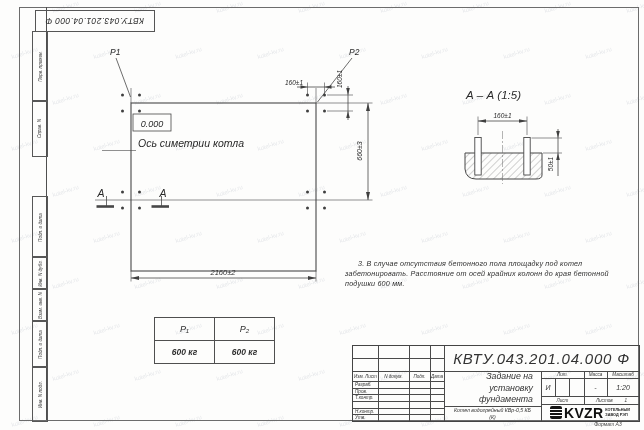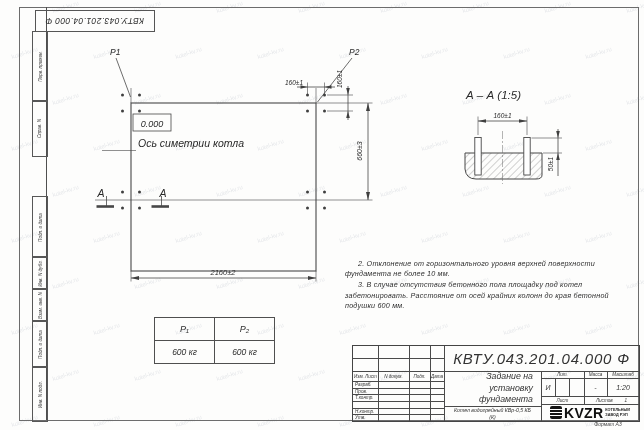--- a/index.html
+++ b/index.html
@@ -15,21 +15,21 @@
          display:flex;align-items:center;justify-content:center;}
   .stamp span{transform:rotate(180deg);font-style:italic;font-size:8.5px;letter-spacing:.4px;white-space:nowrap;}
   .vcell{left:32px;width:14px;border:1px solid #575757;z-index:3;display:flex;align-items:center;justify-content:center;overflow:hidden;}
   .vcell span{transform:rotate(-90deg);white-space:nowrap;font-size:4.6px;font-style:italic;color:#3a3a3a;}
   .notes{left:345px;top:259px;width:288px;z-index:3;font-style:italic;font-size:7.2px;line-height:1.42;letter-spacing:.2px;}
   .notes p{margin:0 0 1px 0;text-indent:13px;}
   .ltable{left:155px;top:317px;width:120px;height:46px;z-index:3;display:grid;
           grid-template-columns:60px 60px;grid-template-rows:23px 23px;}
   .ltable div{border:1px solid #4f4f4f;margin:0 0 -1px -1px;display:flex;align-items:center;justify-content:center;font-style:italic;}
   .ltable .hd{font-size:9px;}
-  .ltable .vl2{font-size:8.5px;}
+  .ltable .vl2{font-size:8.5px;font-weight:bold;}
   .tblock{left:352px;top:345px;width:286px;height:75px;border:1px solid #444;z-index:3;}
   .tb-l{position:absolute;background:#4a4a4a;}
   .cell{position:absolute;display:flex;align-items:center;justify-content:center;font-style:italic;color:#333;}
   .cell.left{justify-content:flex-start;padding-left:2px;}
   .f46{font-size:4.6px;}
   .desig{font-size:15px;letter-spacing:.8px;white-space:nowrap;}
   .doct{font-size:8.8px;line-height:1.3;text-align:right;}
   .prod{font-size:5.2px;line-height:1.3;text-align:center;}
   .fmt{left:553px;top:421px;width:110px;text-align:center;font-size:5px;font-style:italic;z-index:3;color:#444;}
   .logo-row{display:flex;align-items:center;justify-content:center;gap:2px;}
@@ -257,21 +257,20 @@
       <polygon points="558,138 556.2,131 559.8,131"></polygon>
         <polygon points="558,153 556.2,160 559.8,160"></polygon>
     </g>
   </g>
   <text x="466" y="99" font-size="11.5">А – А (1:5)</text>
   <text x="502.5" y="117.5" font-size="6.5" text-anchor="middle">160±1</text>
   <text x="552.5" y="164" font-size="6.5" text-anchor="middle" transform="rotate(-90 552.5 164)">50±1</text>
 </svg>
 
 <div class="abs notes">
-  <p>2. Отклонение от горизонтального уровня верхней поверхности фундамента не более 10 мм.</p>
   <p>3. В случае отсутствия бетонного пола площадку под котел забетонировать. Расстояние от осей крайних колонн до края бетонной подушки 600 мм.</p>
 </div>
 
 <div class="abs ltable">
   <div class="hd">Р₁</div>
   <div class="hd">Р₂</div>
   <div class="vl2">600 кг</div>
   <div class="vl2">600 кг</div>
 </div>
 

